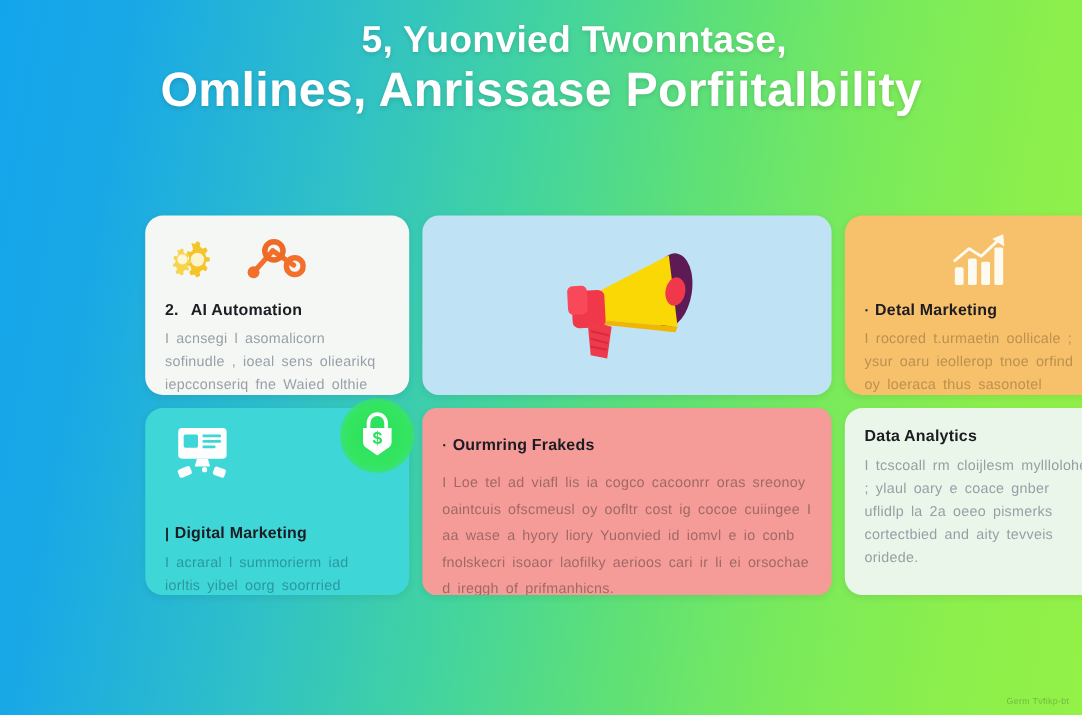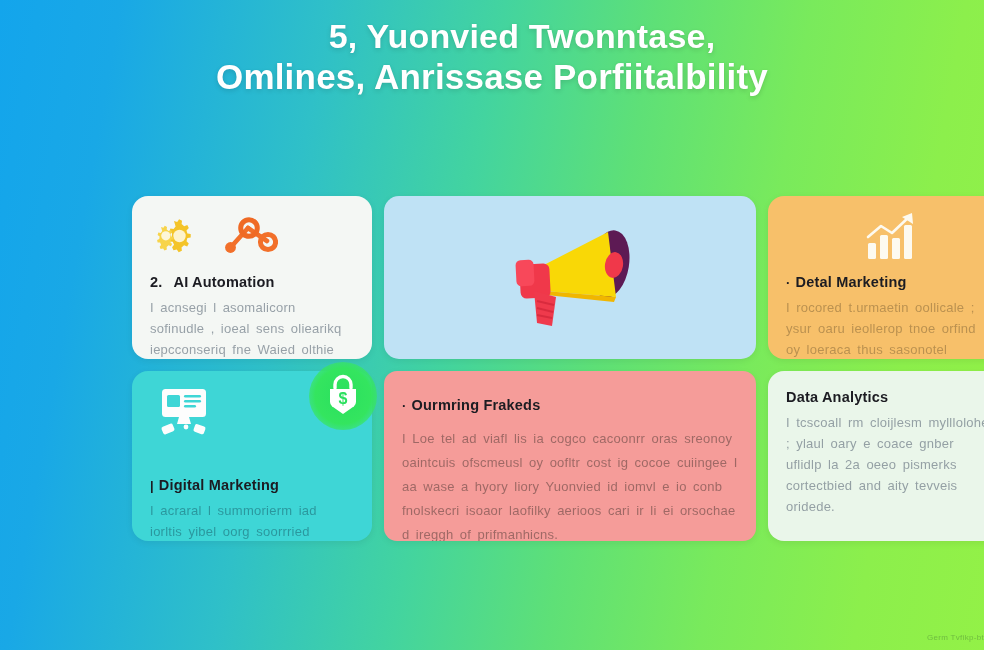--- a/index.html
+++ b/index.html
@@ -43,21 +43,21 @@
     letter-spacing: 0.2px;
     text-shadow: 0 2px 5px rgba(0,0,0,0.13), 0 0 1px rgba(0,0,0,0.10);
     line-height: 1.18;
     white-space: nowrap;
   }
   #title-line-1 {
     font-size: 34px;
     padding-left: 60px;
   }
   #title-line-2 {
-    font-size: 35px;
+    font-size: 44px;
     padding-left: 0px;
   }
 
   
   #grid {
     position: absolute;
     left: 132px;
     top: 196px;
     width: 876px;
     height: 342px;
@@ -148,21 +148,21 @@
     display: flex;
     align-items: center;
     justify-content: center;
     z-index: 5;
   }
   #lock-badge svg { width: 40px; height: 42px; }
 
   
   #watermark {
     position: absolute;
-    right: 0;
+    right: 12px;
     bottom: 8px;
     font-size: 8px;
     color: rgba(60,110,50,0.40);
     letter-spacing: 0.3px;
     filter: blur(0.5px);
   }
 </style>
 </head>
 <body>
 

